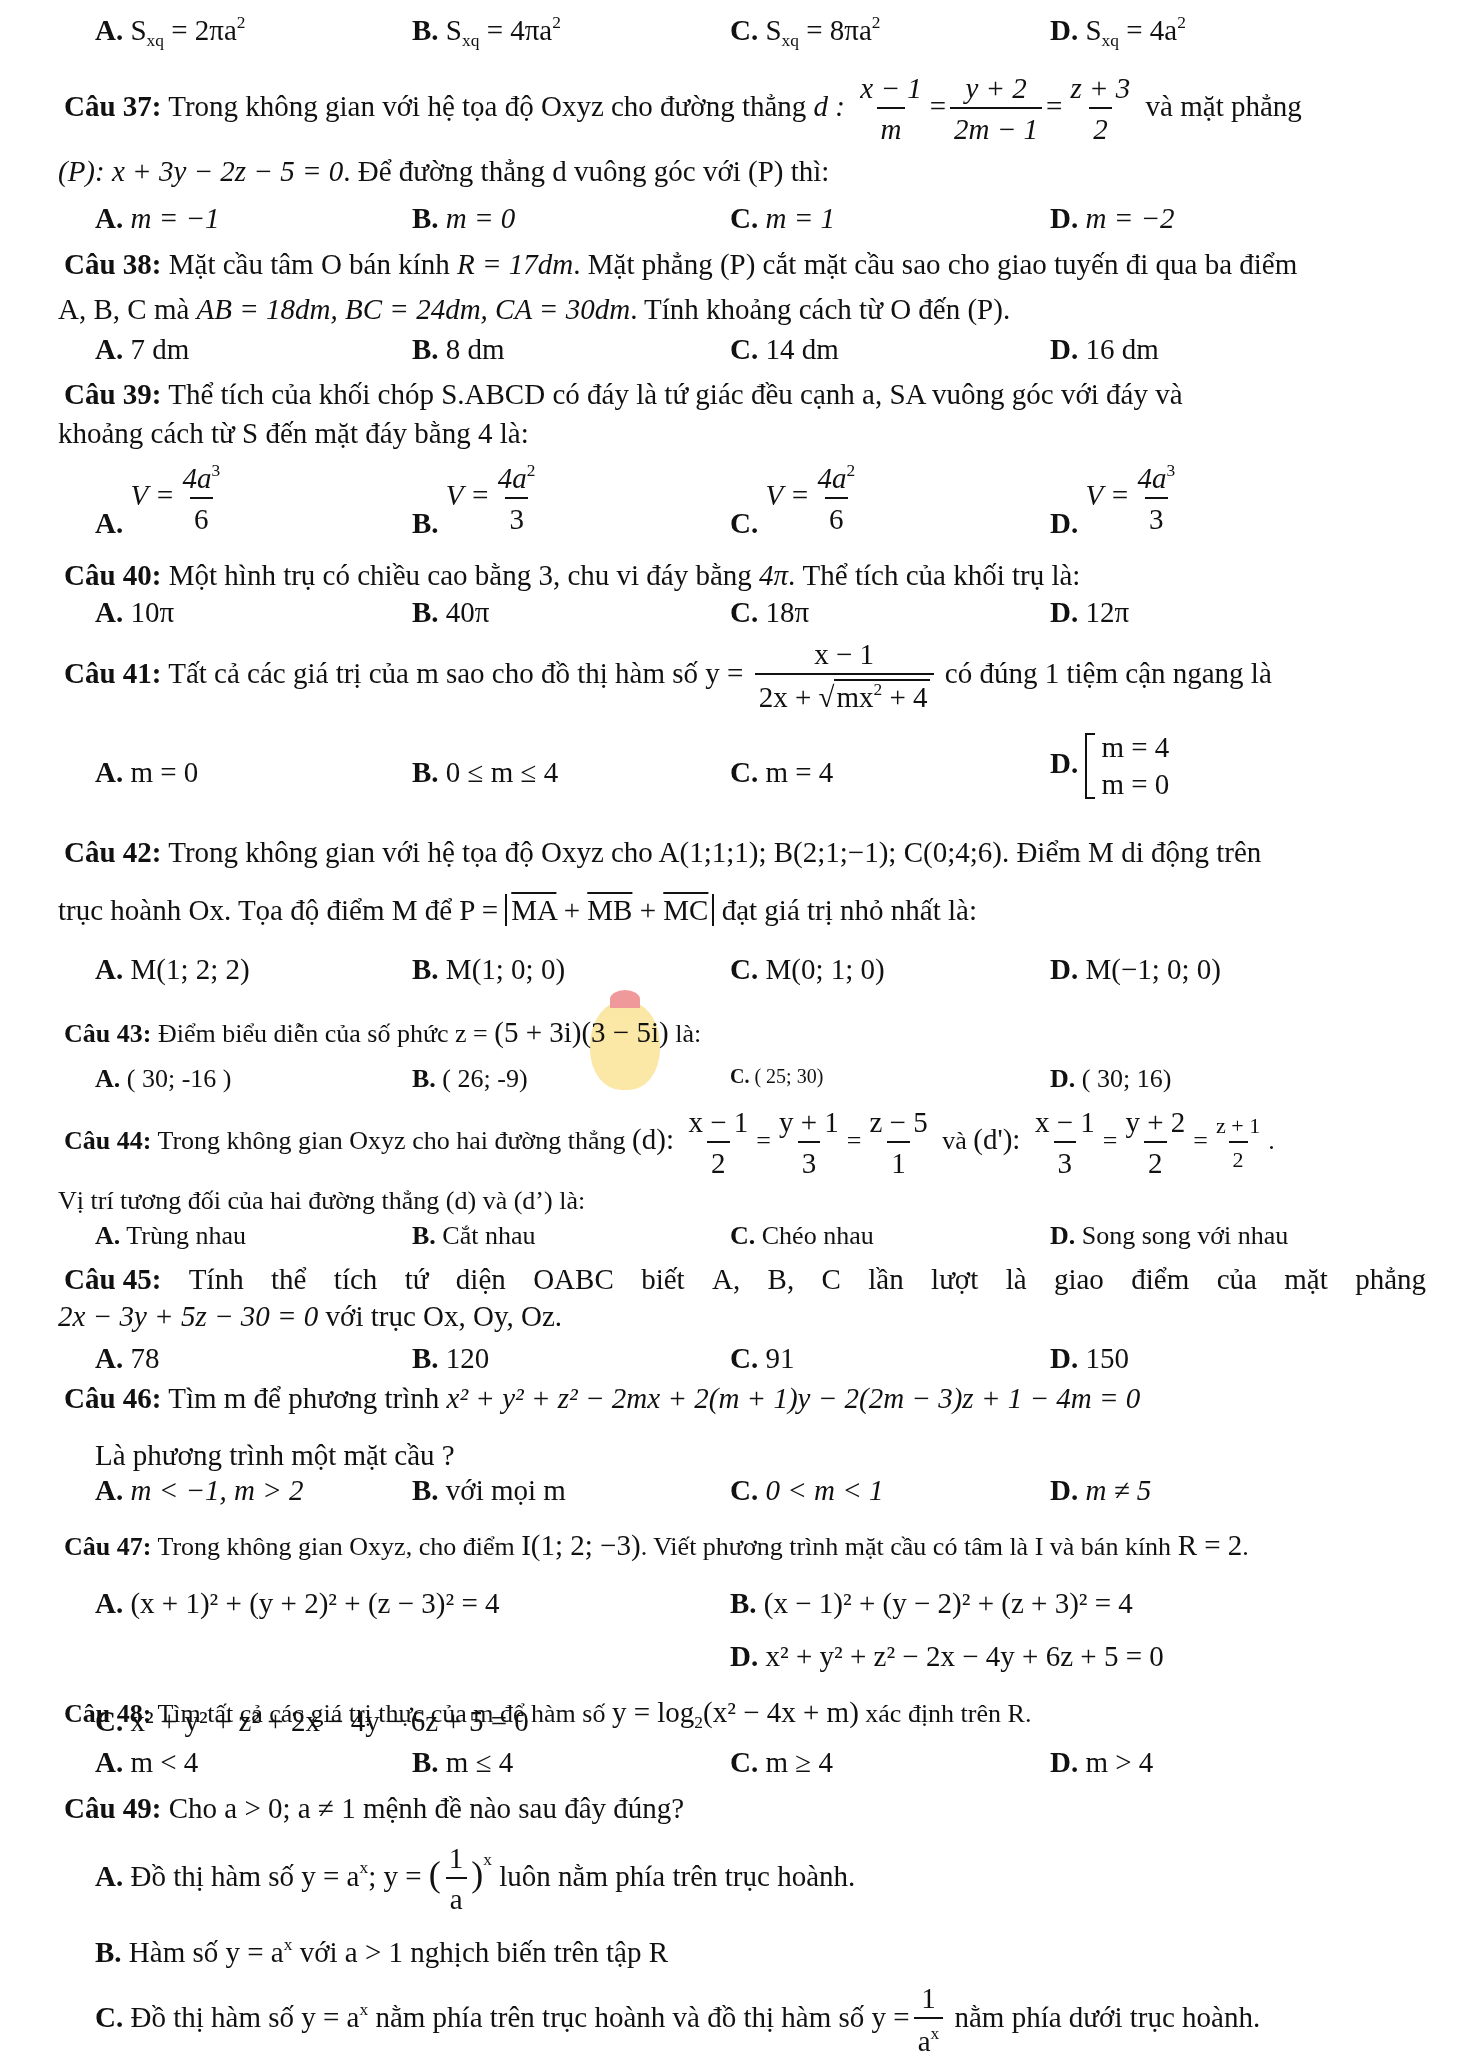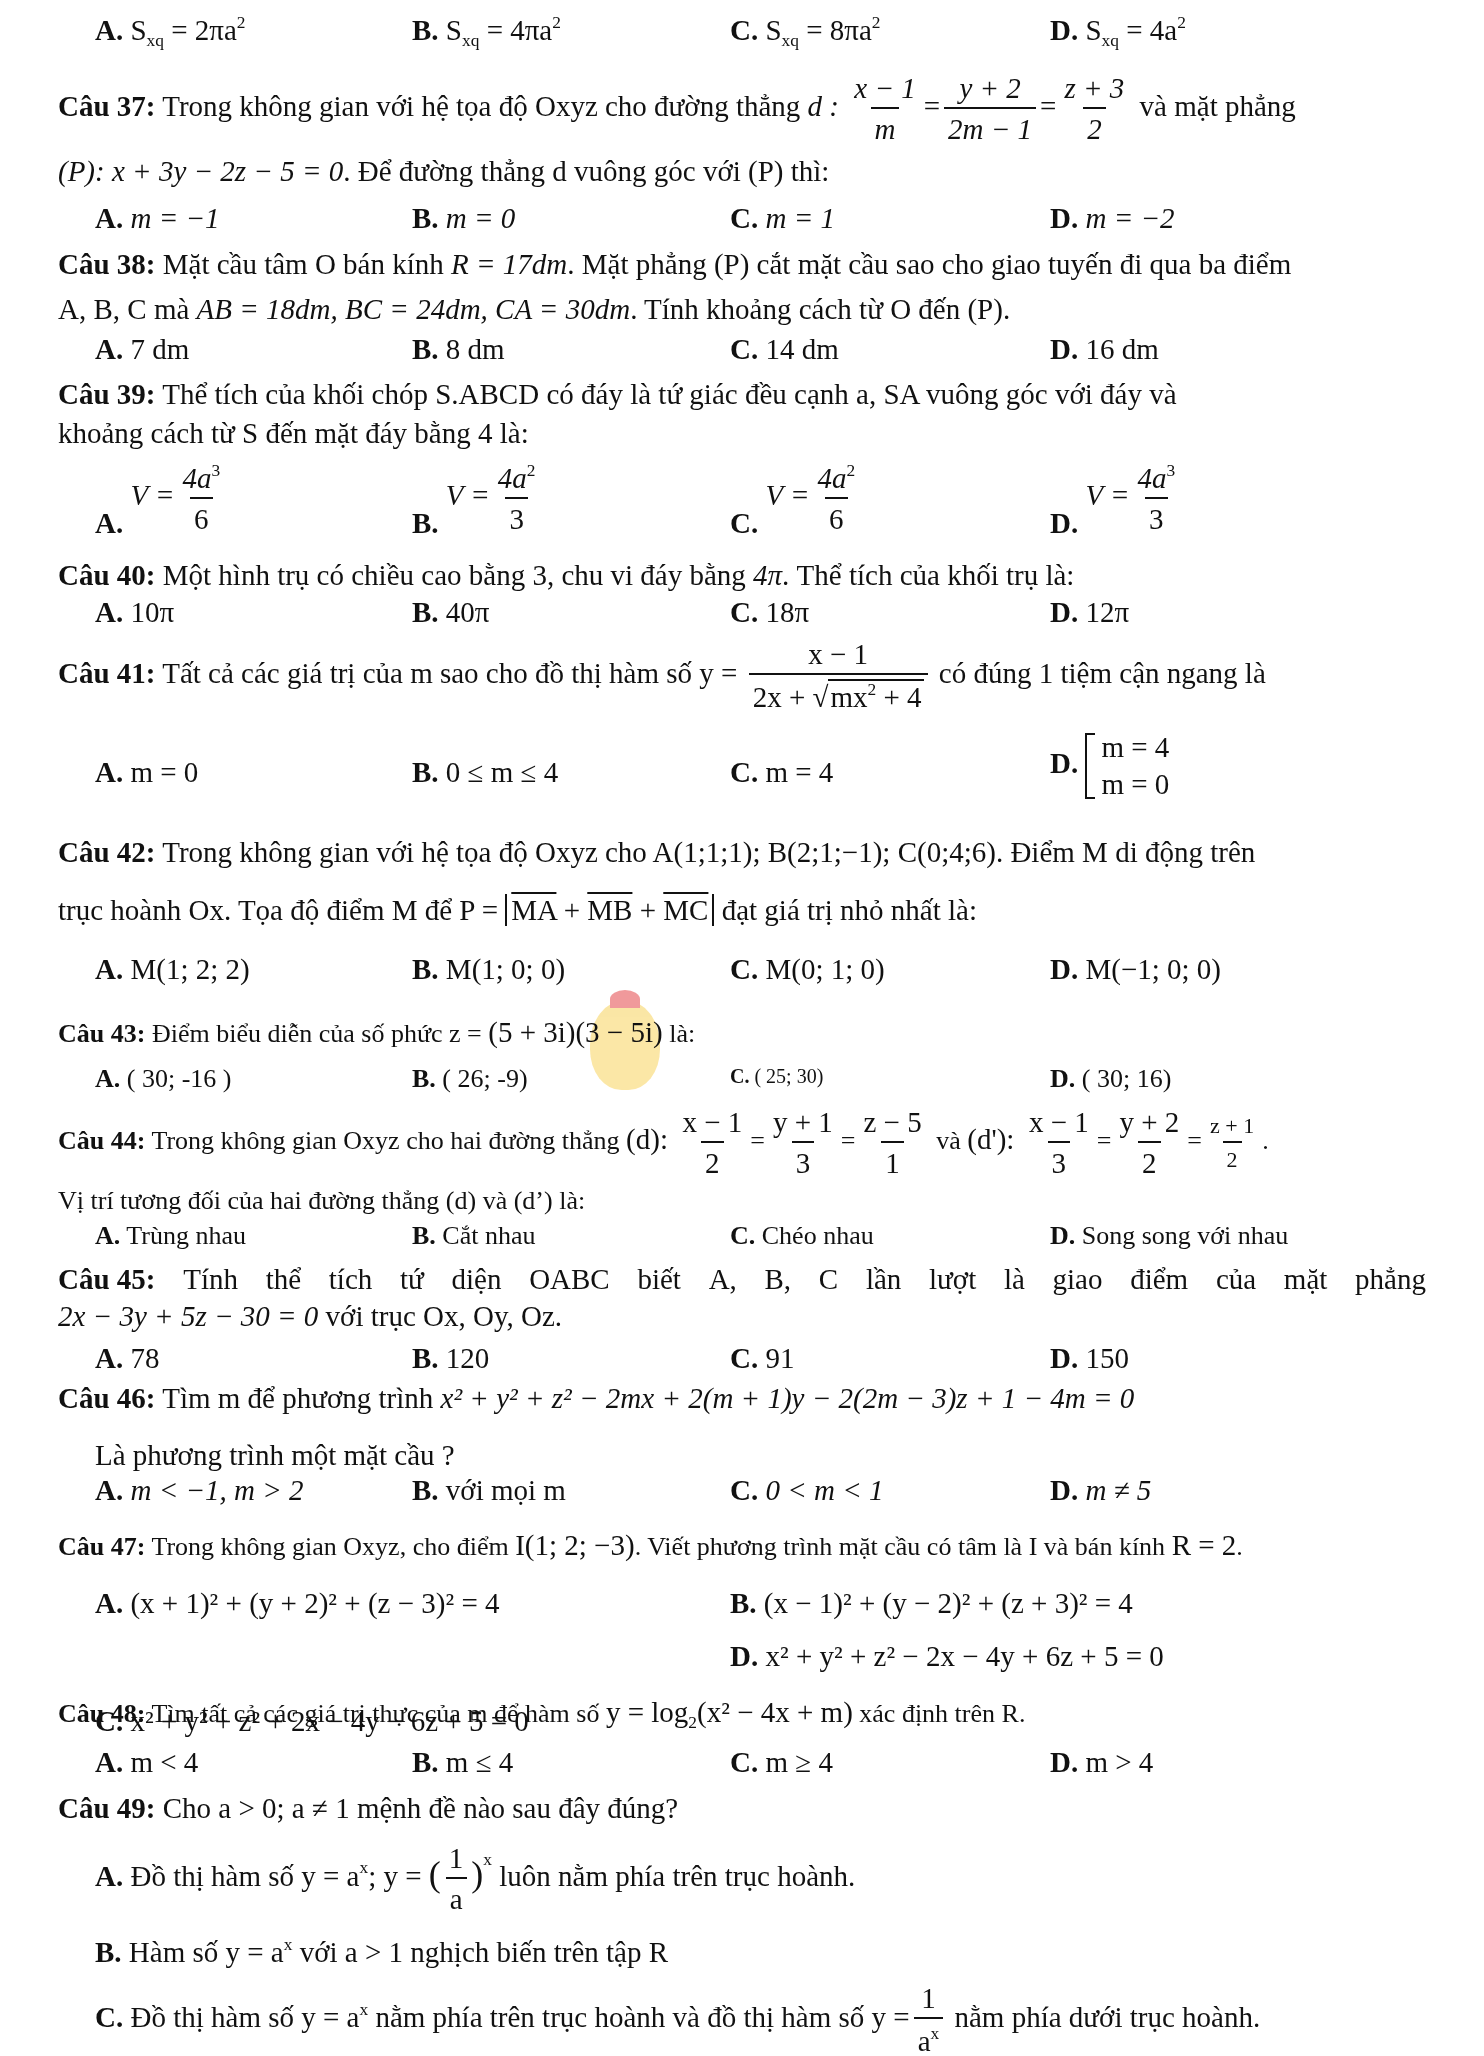--- a/index.html
+++ b/index.html
@@ -8,21 +8,21 @@
     font-family: "Liberation Serif", serif; color: #111111; font-size: 29px;
   }
   .line { position: absolute; white-space: nowrap; line-height: 1; }
   .q { left: 58px; }
   .cont { left: 58px; }
   .ind { left: 95px; }
   .opt { position: absolute; white-space: nowrap; line-height: 1; }
   .oA { left: 95px; } .oB { left: 412px; } .oC { left: 730px; } .oD { left: 1050px; }
   .o2B { left: 730px; }
   .lbl { font-weight: bold; }
-  .num { font-weight: bold; }
+  .num { font-weight: bold; margin-left: 6px; }
   i, .it { font-style: italic; }
   sub { font-size: 60%; vertical-align: -0.35em; }
   sup { font-size: 60%; vertical-align: 0.7em; }
   .frac { display: inline-flex; flex-direction: column; align-items: center; vertical-align: middle; margin: 0 4px; }
   .frac .n { padding: 0 4px 4px; line-height: 1; }
   .frac .d { padding: 6px 4px 0; border-top: 2px solid #111; line-height: 1; }
   .sqrt { border-top: 2px solid #111; padding: 0 2px; }
   .justify { width: 1368px; display: flex; justify-content: space-between; }
   .bracket { display: inline-block; vertical-align: middle; border-left: 2px solid #111; border-top: 2px solid #111; border-bottom: 2px solid #111; width: 8px; height: 62px; margin-right: 6px; }
   .brk-stack { display: inline-flex; flex-direction: column; vertical-align: middle; gap: 8px; line-height: 1; }

